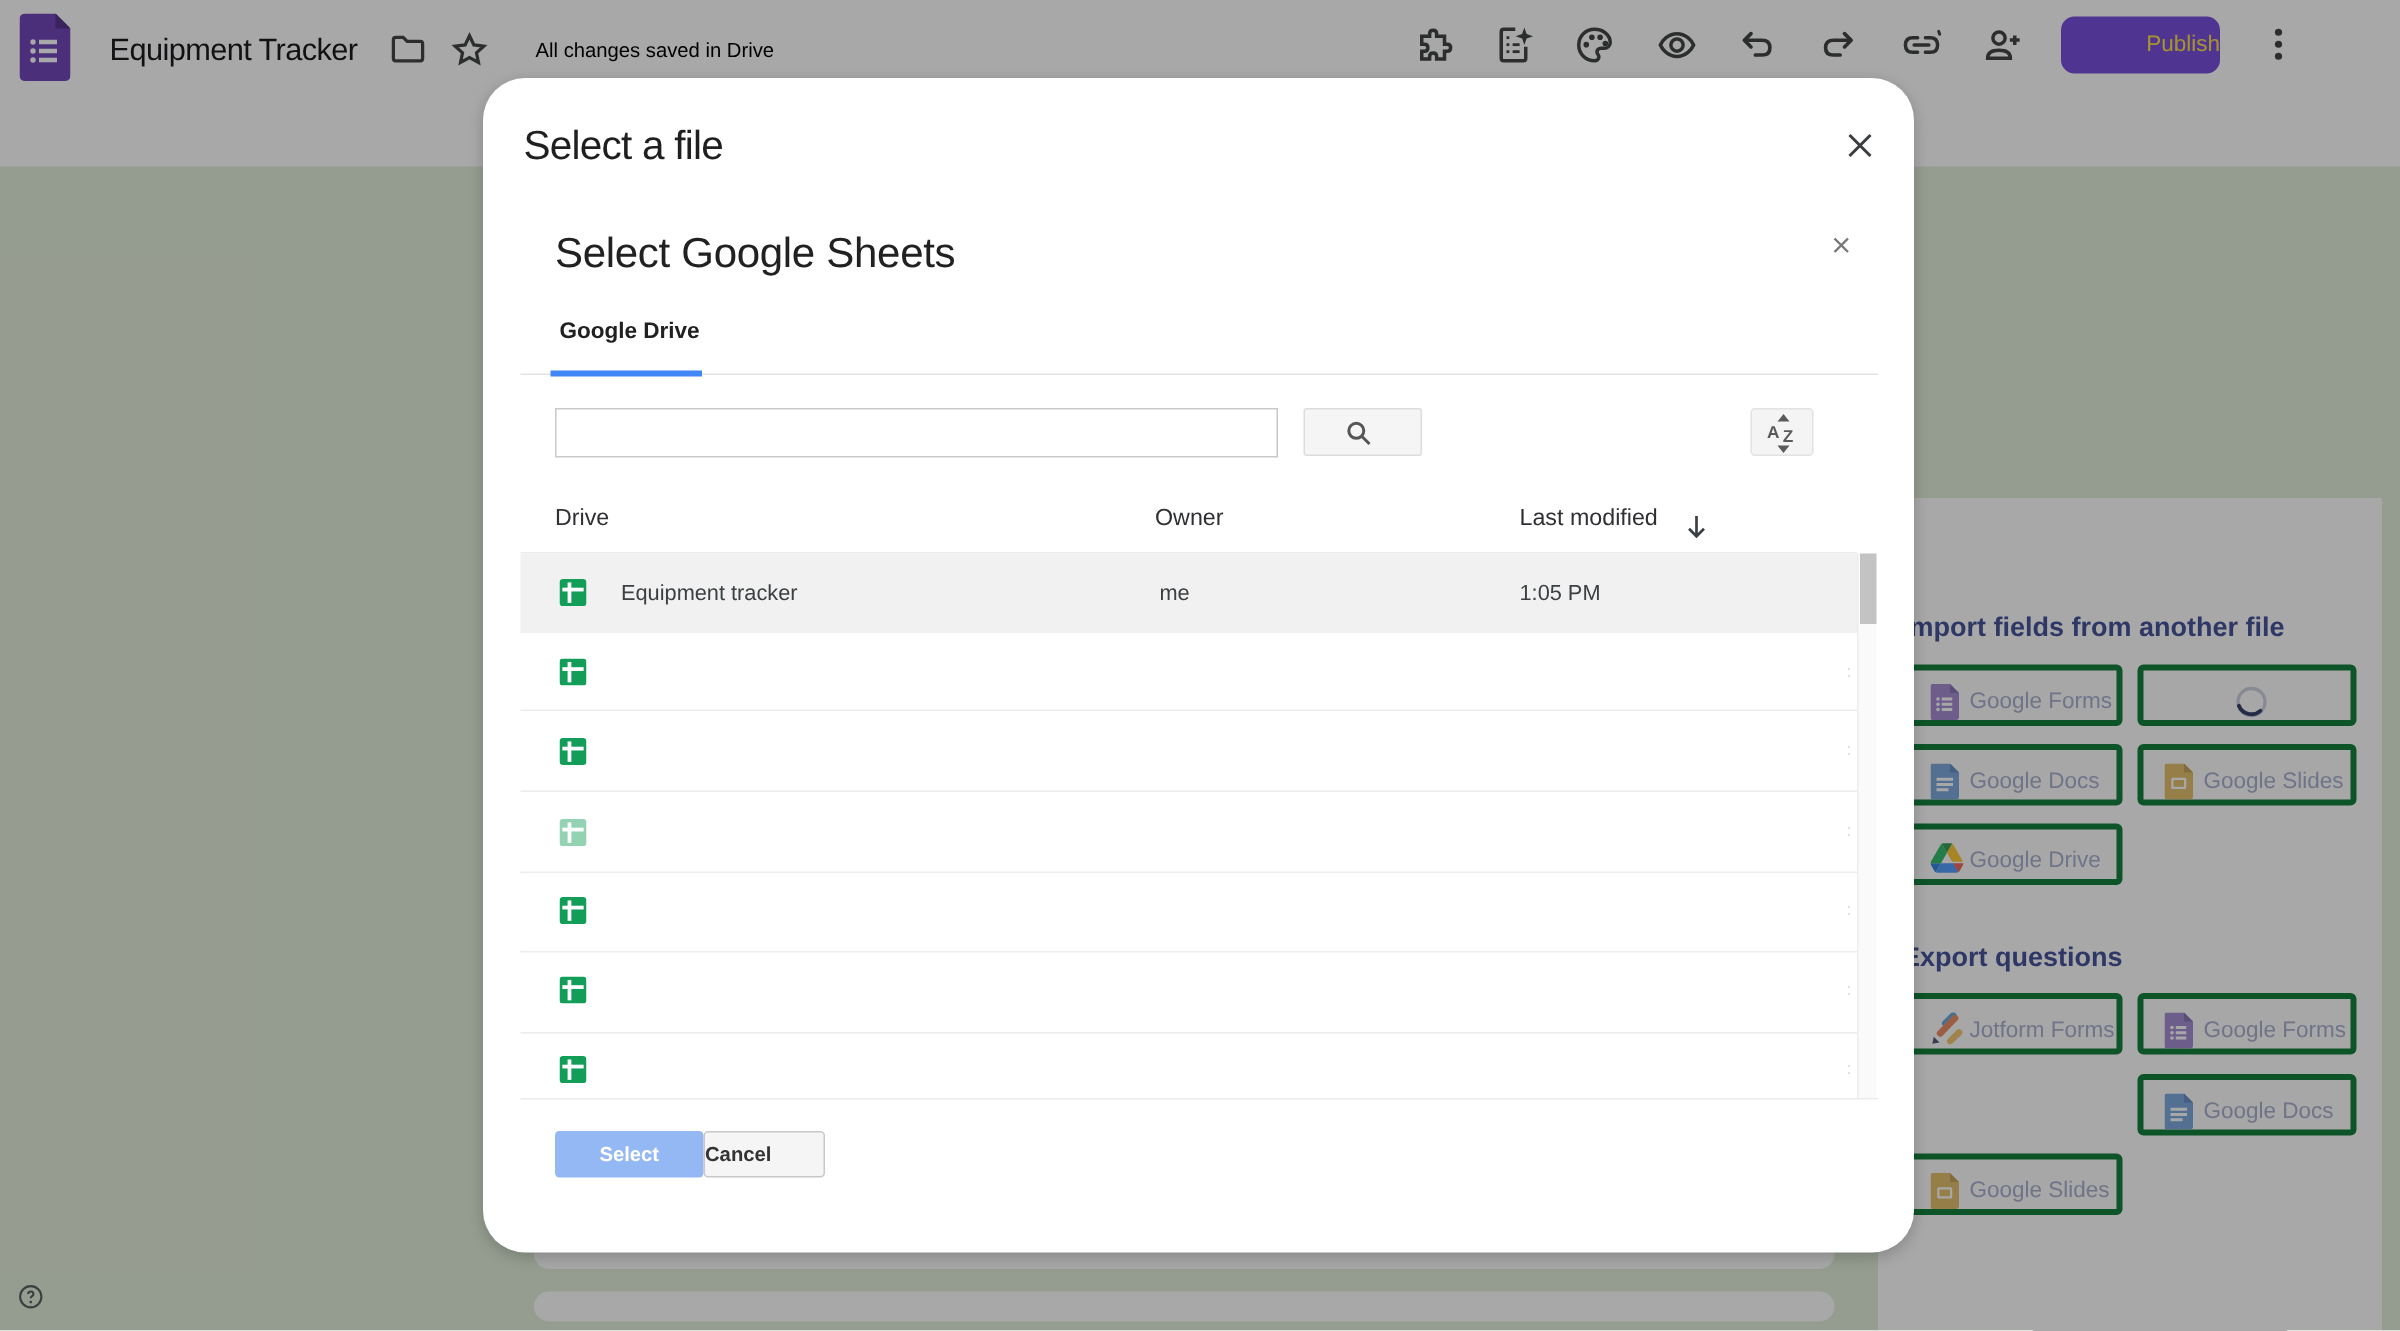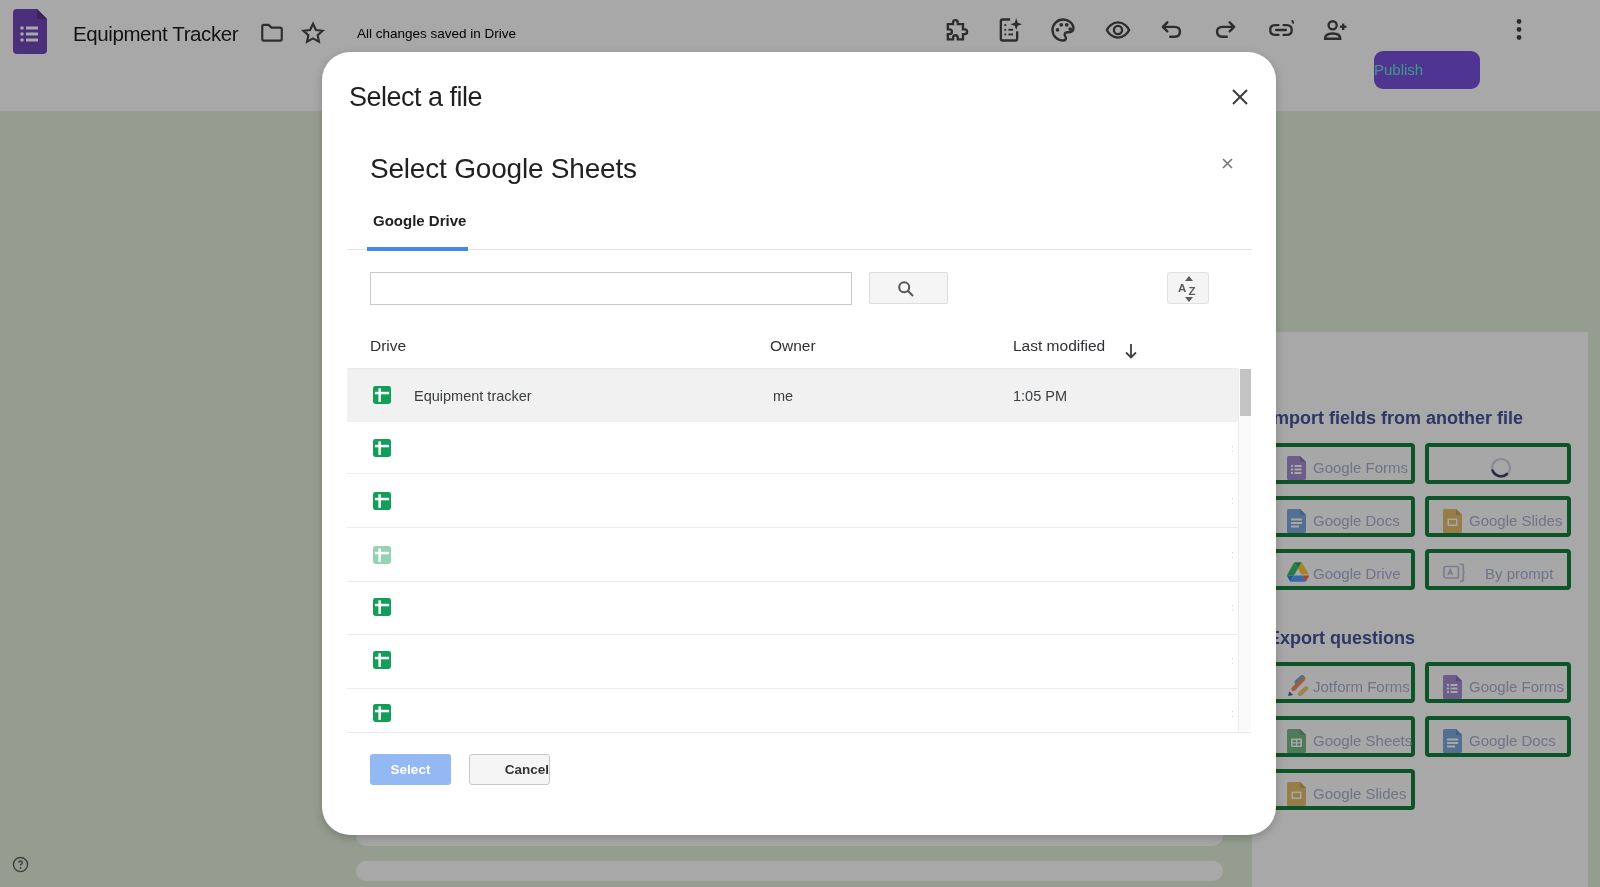--- a/index.html
+++ b/index.html
@@ -7,21 +7,21 @@
   body { font-family:"Liberation Sans", sans-serif; position:relative; background:#e3efdb; }
   .abs { position:absolute; }
 
   
   #header { position:absolute; left:0; top:0; width:1600px; height:111px; background:#fff; }
   #title { position:absolute; left:73px; top:22px; font-size:20.5px; letter-spacing:-0.4px; color:#1b1c1e; }
   #saved { position:absolute; left:357px; top:26px; font-size:13.5px; color:#000000; }
 
   .tbicon { position:absolute; top:16px; width:28px; height:28px; }
 
-  #publish { position:absolute; left:1374px; top:11px; width:106px; height:38px; background:#7a50dd; border-radius:9px; color:#5eead4; font-size:15px; text-align:left; line-height:38px;margin-top:40px; }
+  #publish { position:absolute; left:1374px; top:11px; width:106px; height:38px; background:#7a50dd; border-radius:9px; color:#fde047; font-size:15px; text-align:right; line-height:38px; }
 
   
   .card { position:absolute; background:#ffffff; border-radius:10px; }
 
   
   #panel { position:absolute; left:1252px; top:332px; width:336px; height:555px; background:#ffffff; }
   #panelhead { position:absolute; left:0; top:0; width:336px; height:53px; background:#3b9028; }
   #paneltitle { position:absolute; left:25px; top:16px; font-size:18px; letter-spacing:-0.5px; color:#ffffff; font-weight:normal; }
   .ph-min { position:absolute; left:237px; top:33px; width:16px; height:3px; background:#e9eaee; }
   .sechead { position:absolute; font-size:18px; font-weight:bold; color:#46549a; }
@@ -49,22 +49,22 @@
   #sortbtn { position:absolute; left:845px; top:220px; width:42px; height:32px; background:#f4f4f4; border:1px solid #e2e2e2; border-radius:3px; }
   .th { position:absolute; top:285px; font-size:15.5px; color:#2f3033; }
   .hl { position:absolute; left:25px; width:891px; height:1px; background:#ececec; }
   .rowtext { position:absolute; font-size:14.5px; color:#3c4043; }
   .sheeticon { position:absolute; width:18px; height:18px; }
   .fmark { position:absolute; left:909px; font-size:11px; color:#d8d8d8; }
   #selrow { position:absolute; left:25px; top:317px; width:891px; height:53px; background:#f1f1f1; }
   #scrolltrack { position:absolute; left:916px; top:317px; width:13px; height:363px; background:#fafafa; border-left:1px solid #ededed; }
   #scrollthumb { position:absolute; left:918px; top:317px; width:11px; height:47px; background:#c3c3c3; }
   #hairline2 { position:absolute; left:25px; top:680px; width:905px; height:1px; background:#ebebeb; }
-  #selectbtn { position:absolute; left:48px; top:702px; width:81px; height:31px; background:#94b8f4; border-radius:3px; color:#fff; font-weight:bold; font-size:13.5px; text-align:center; line-height:31px; }
-  #cancelbtn { position:absolute; left:147px; top:702px; width:81px; height:31px; background:#f5f5f5; border:1px solid #c8c8c8; border-radius:3px; color:#333; font-weight:bold; font-size:13.5px; text-align:right; line-height:29px; }
+  #selectbtn { position:absolute; left:48px; top:702px; width:99px; height:31px; background:#94b8f4; border-radius:3px; color:#fff; font-weight:bold; font-size:13.5px; text-align:center; line-height:31px; }
+  #cancelbtn { position:absolute; left:147px; top:702px; width:81px; height:31px; background:#f5f5f5; border:1px solid #c8c8c8; border-radius:3px; color:#333; font-weight:bold; font-size:13.5px; text-align:left; line-height:29px; }
 </style>
 </head>
 <body>
 
 <div id="header"></div>
 
 <svg class="abs" style="left:13px;top:9px" width="34" height="45" viewBox="0 0 34 45">
   <path d="M2 0 L24 0 L34 10 L34 41 Q34 45 30 45 L4 45 Q0 45 0 41 L0 4 Q0 0 4 0 Z" fill="#7248b9"></path>
   <path d="M24 0 L34 10 L24 10 Z" fill="#56368a"></path>
   <circle cx="9" cy="19" r="1.8" fill="#fff"></circle>
@@ -201,29 +201,20 @@
     <svg width="22" height="20" viewBox="0 0 87.3 78">
       <path fill="#0066da" d="m6.6 66.85 3.85 6.65c.8 1.4 1.95 2.5 3.3 3.3l13.75-23.8h-27.5c0 1.55.4 3.1 1.2 4.5z"></path>
       <path fill="#00ac47" d="m43.65 25-13.75-23.8c-1.35.8-2.5 1.9-3.3 3.3l-25.4 44a9.06 9.06 0 0 0-1.2 4.5h27.5z"></path>
       <path fill="#ea4335" d="m73.55 76.8c1.35-.8 2.5-1.9 3.3-3.3l1.6-2.75 7.65-13.25c.8-1.4 1.2-2.95 1.2-4.5h-27.502l5.852 11.5z"></path>
       <path fill="#00832d" d="m43.65 25 13.75-23.8c-1.35-.8-2.9-1.2-4.5-1.2h-18.5c-1.6 0-3.15.45-4.5 1.2z"></path>
       <path fill="#2684fc" d="m59.8 53h-32.3l-13.75 23.8c1.35.8 2.9 1.2 4.5 1.2h50.8c1.6 0 3.15-.45 4.5-1.2z"></path>
       <path fill="#ffba00" d="m73.4 26.5-12.7-22c-.8-1.4-1.95-2.5-3.3-3.3l-13.75 23.8 13.75 23.8h27.45c0-1.55-.4-3.1-1.2-4.5z"></path>
     </svg>
     <div class="lbl">Google Drive</div>
   </div>
-  <div class="pbtn" style="left:173px;top:217px;">
-    <svg width="26" height="22" viewBox="0 0 26 22" fill="none" stroke="#a8aecd" stroke-width="1.7">
-      <rect x="1" y="4.5" width="14.5" height="11.5" rx="1.8"></rect>
-      <path d="M5 13 L7.2 7.5 L9.4 13 M5.8 11.2 L8.6 11.2" stroke-width="1.5"></path>
-      <path d="M18.3 2.2 Q20.3 2.2 20.3 4.2 L20.3 8.5 Q20.3 10.3 21.8 10.3 Q20.3 10.3 20.3 12.1 L20.3 17.3 Q20.3 19.3 18.3 19.3"></path>
-      <path d="M16.8 2.2 L18.3 2.2 M16.8 19.3 L18.3 19.3"></path>
-    </svg>
-    <div class="lbl" style="left:56px">By prompt</div>
-  </div>
 
   <div class="sechead" style="left:16px;top:296px;">Export questions</div>
 
   <div class="pbtn" style="left:17px;top:330px;">
     <svg width="22" height="22" viewBox="0 0 22 22" fill="none" stroke-linecap="round">
       <path d="M9.8 7.2 L15.2 2" stroke="#3e97d8" stroke-width="4.4"></path>
       <path d="M5.2 12.4 L17.6 5.6" stroke="#e8713c" stroke-width="4.4" transform="rotate(-17 11 9)"></path>
       <path d="M13.2 19 L19 13.4" stroke="#eeb84d" stroke-width="4.4"></path>
       <path d="M2.2 16.2 L6 20 L1.2 20.9 Z" fill="#283255"></path>
     </svg>
@@ -236,32 +227,20 @@
       <circle cx="5" cy="10" r="1.2" fill="#fff"></circle>
         <circle cx="5" cy="13.5" r="1.2" fill="#fff"></circle>
         <circle cx="5" cy="17" r="1.2" fill="#fff"></circle>
       <rect x="7.5" y="9" width="7" height="2" fill="#fff"></rect>
         <rect x="7.5" y="12.5" width="7" height="2" fill="#fff"></rect>
         <rect x="7.5" y="16" width="7" height="2" fill="#fff"></rect>
     </svg>
     <div class="lbl">Google Forms</div>
   </div>
 
-  <div class="pbtn" style="left:17px;top:384px;">
-    <svg width="19" height="24" viewBox="0 0 19 24">
-      <path d="M1.5 0 L13 0 L19 6 L19 22 Q19 24 17 24 L1.5 24 Q0 24 0 22.5 L0 1.5 Q0 0 1.5 0 Z" fill="#55a868"></path>
-      <path d="M13 0 L19 6 L13 6 Z" fill="#3c8a4e"></path>
-      <rect x="4" y="9.5" width="11" height="8.5" rx="1" fill="#fff"></rect>
-      <rect x="5.7" y="11.2" width="3.2" height="2" fill="#55a868"></rect>
-        <rect x="10.2" y="11.2" width="3.2" height="2" fill="#55a868"></rect>
-      <rect x="5.7" y="14.5" width="3.2" height="2" fill="#55a868"></rect>
-        <rect x="10.2" y="14.5" width="3.2" height="2" fill="#55a868"></rect>
-    </svg>
-    <div class="lbl">Google Sheets</div>
-  </div>
   <div class="pbtn" style="left:173px;top:384px;">
     <svg width="19" height="24" viewBox="0 0 19 24">
       <path d="M1.5 0 L13 0 L19 6 L19 22 Q19 24 17 24 L1.5 24 Q0 24 0 22.5 L0 1.5 Q0 0 1.5 0 Z" fill="#5b93d6"></path>
       <path d="M13 0 L19 6 L13 6 Z" fill="#3f72b5"></path>
       <rect x="4" y="9.5" width="11" height="2" fill="#fff"></rect>
         <rect x="4" y="13" width="11" height="2" fill="#fff"></rect>
         <rect x="4" y="16.5" width="8" height="2" fill="#fff"></rect>
     </svg>
     <div class="lbl">Google Docs</div>
   </div>

